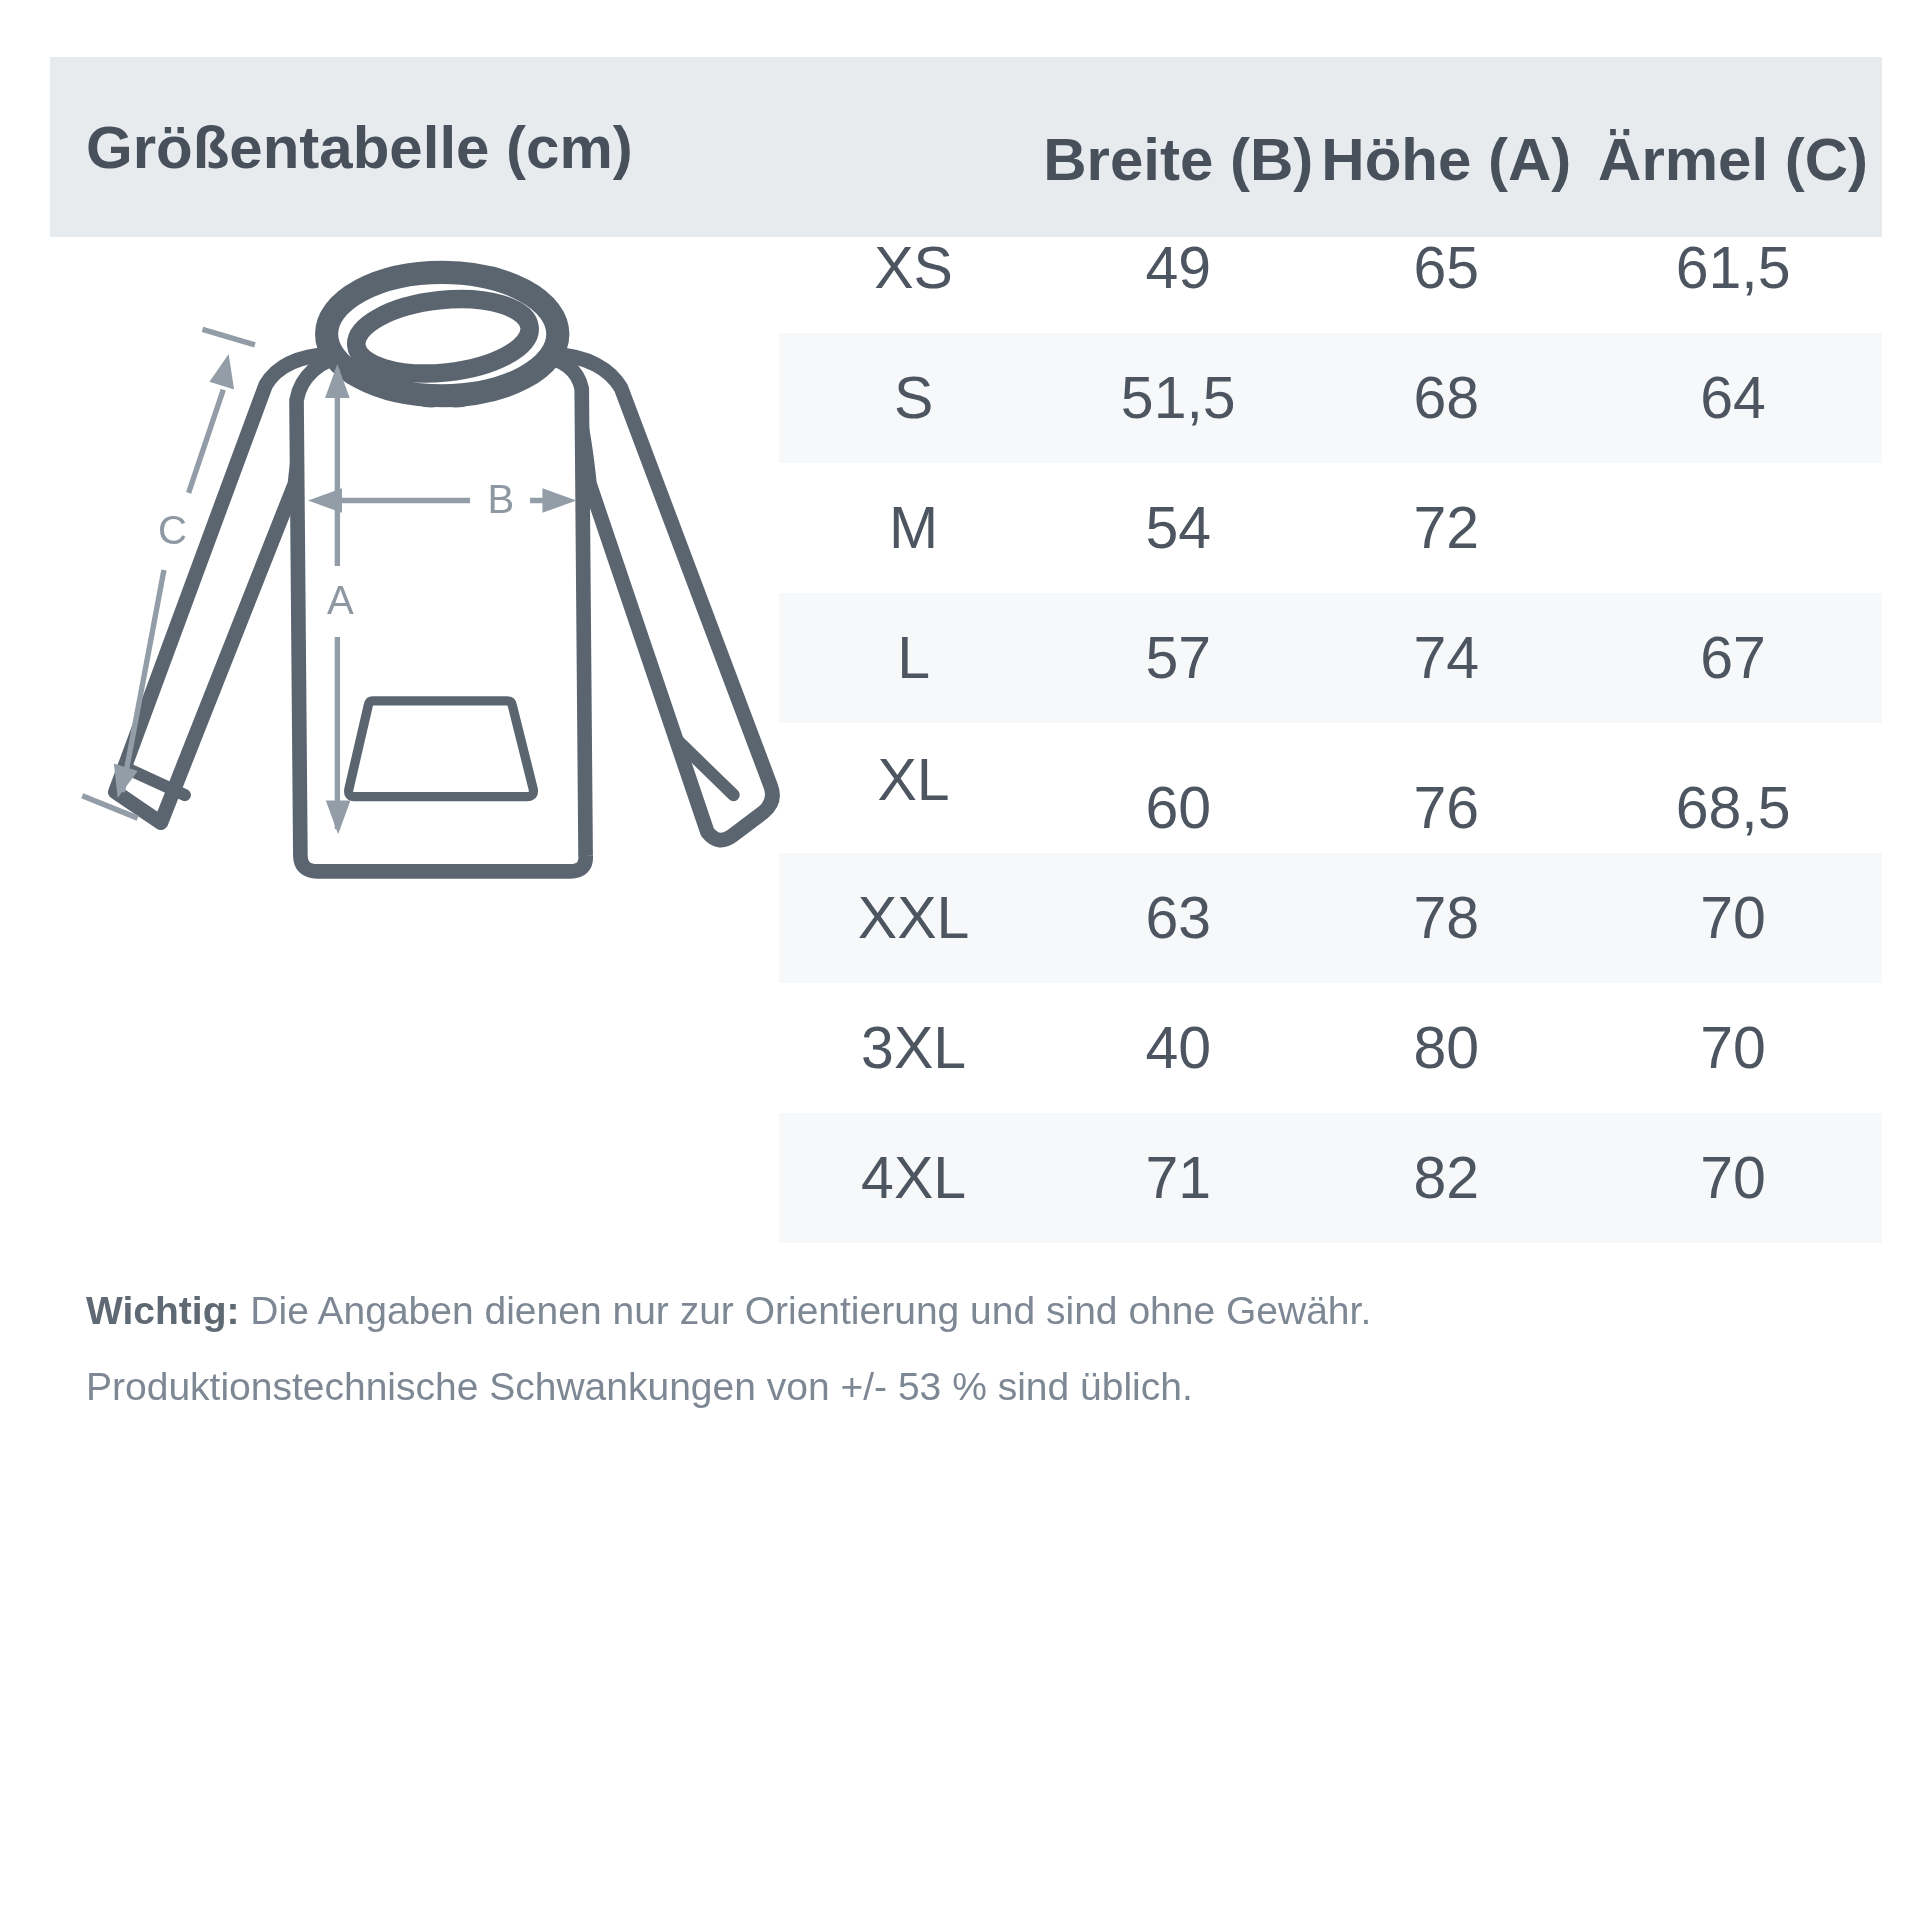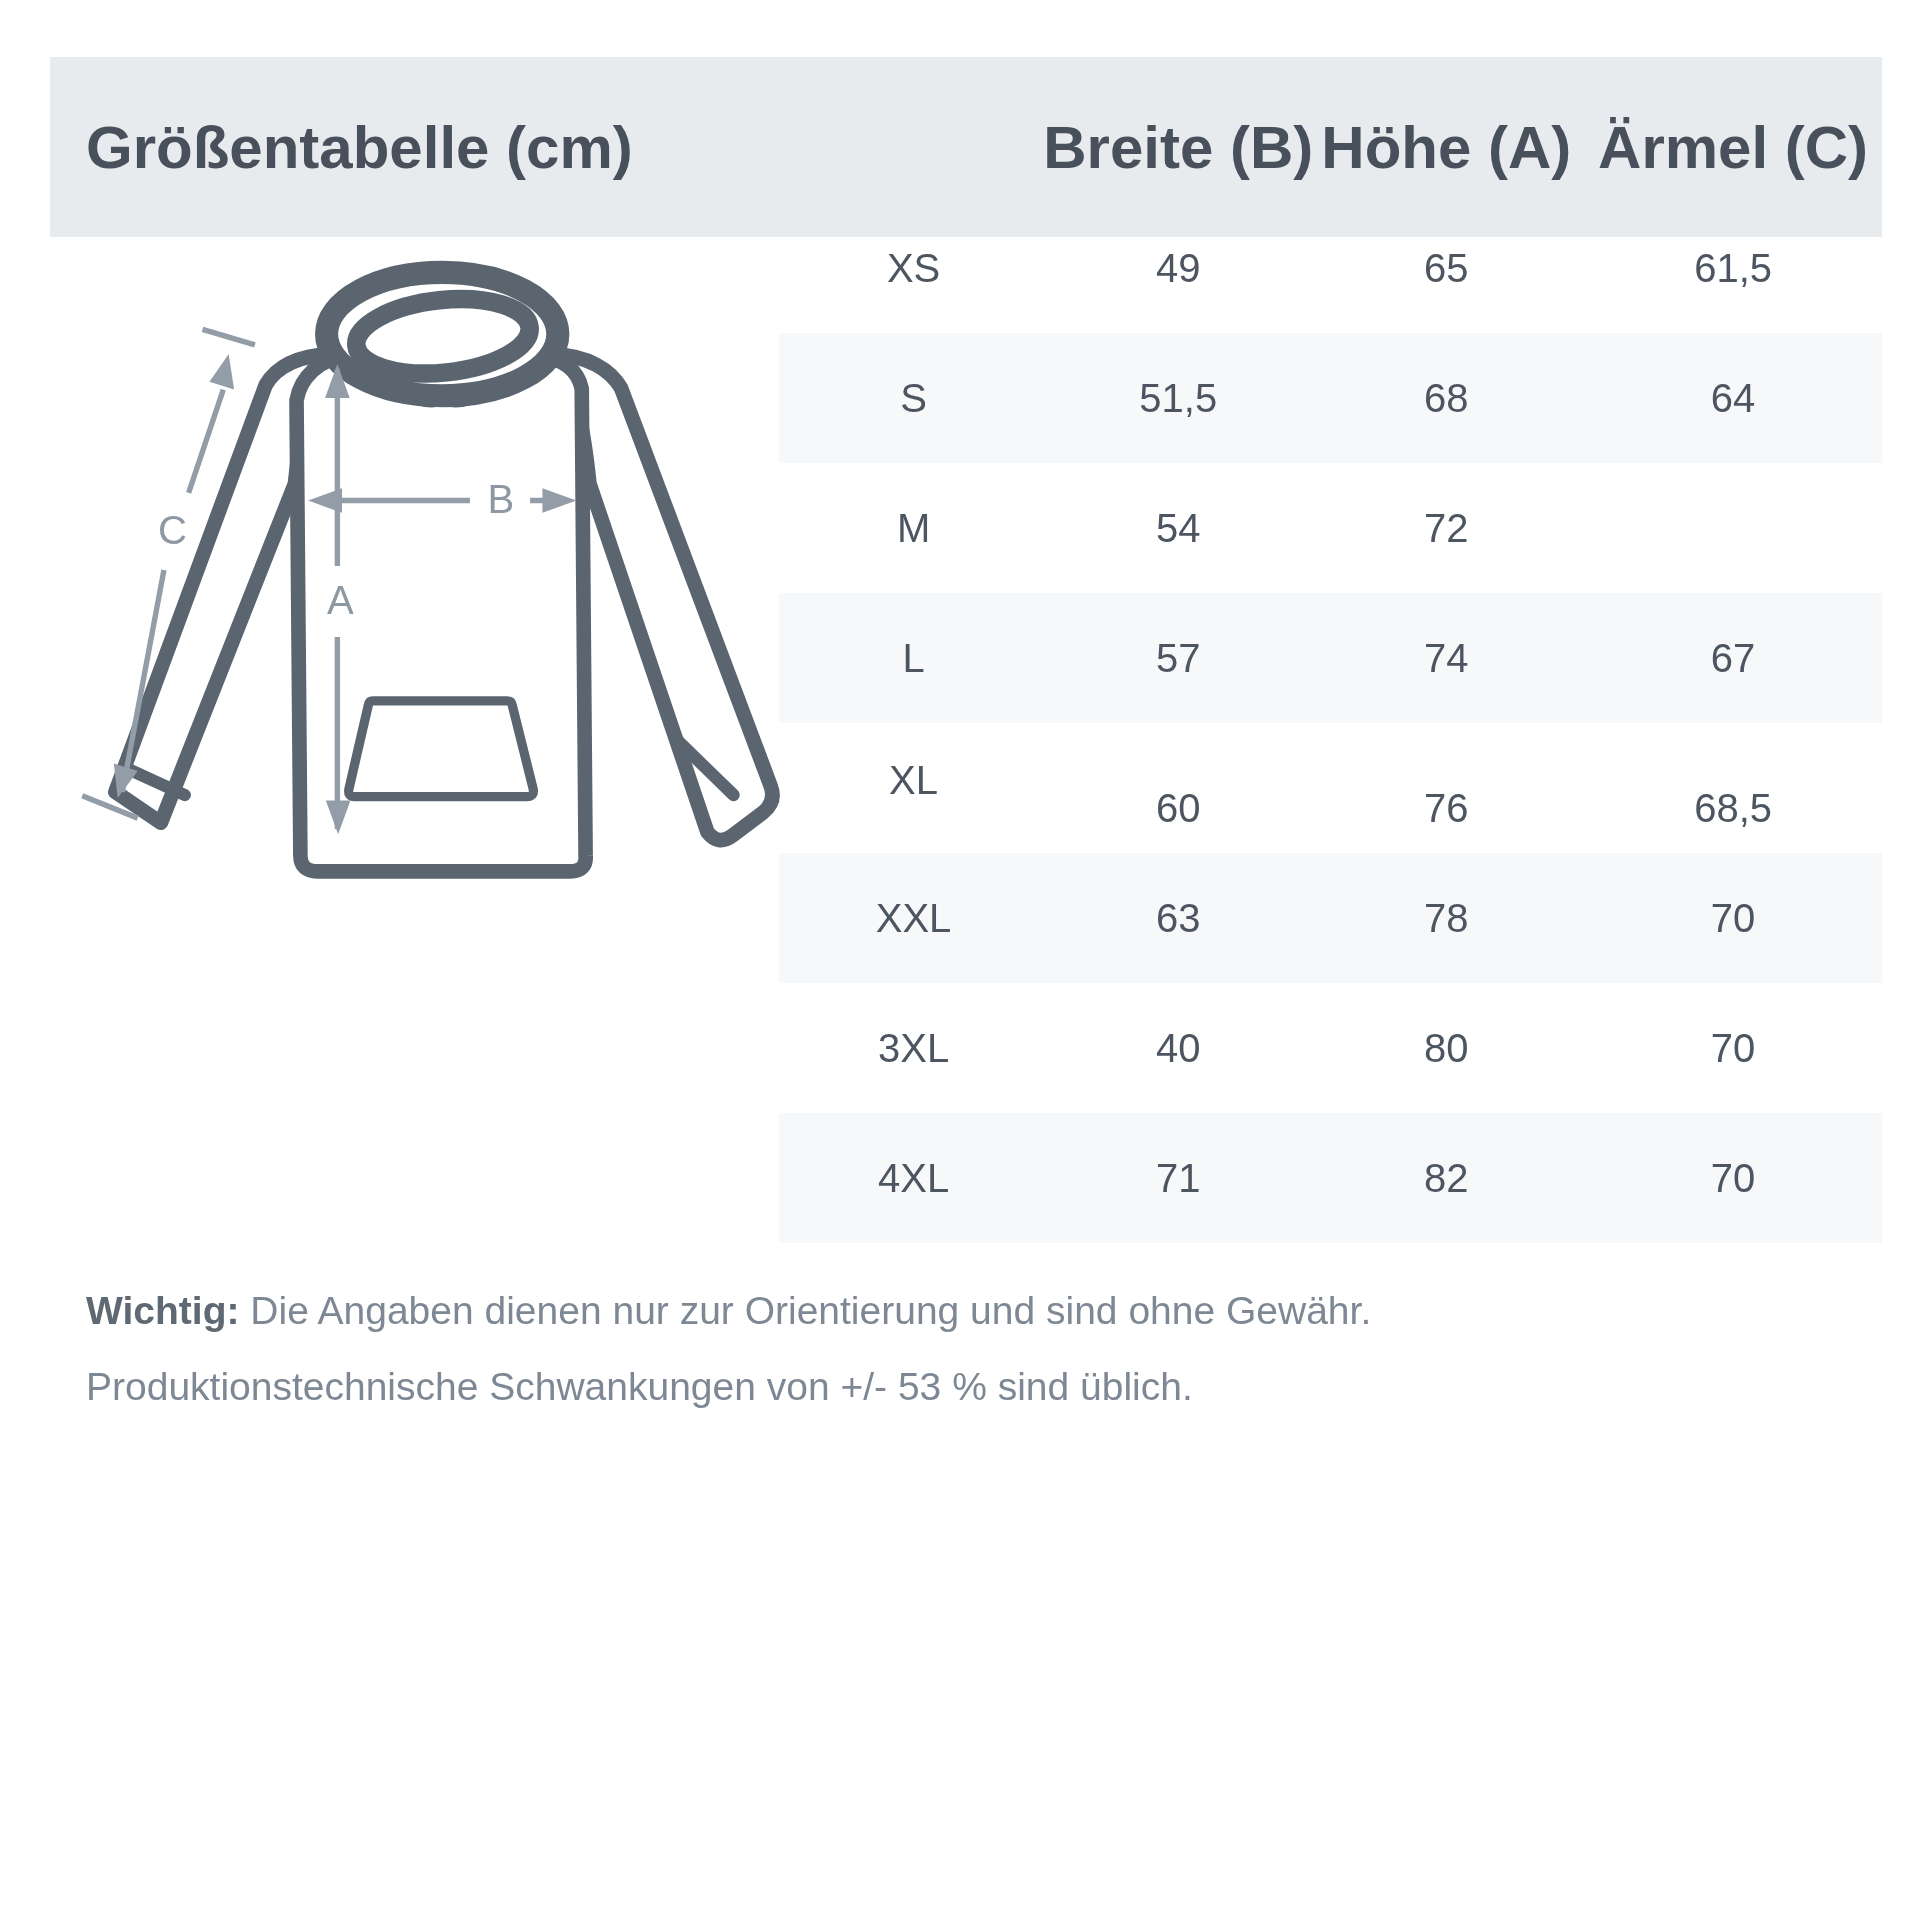--- a/index.html
+++ b/index.html
@@ -18,42 +18,42 @@
     width: 1832px; height: 180px;
     background: #e8ebee;
   }
   .header-title {
     position: absolute; left: 36px; top: 0; height: 100%;
     display: flex; align-items: center;
     font-size: 60px; font-weight: bold; color: #47505b;
     white-space: nowrap;
   }
   .header-cols {
-    position: absolute; left: 729px; top: 0; width: 1103px; height: 100%;
+    position: absolute; left: 729px; top: 12px; width: 1103px; height: 100%;
     display: grid; grid-template-columns: 24.4% 23.6% 25% 27%;
   }
   .header-col {
     display: flex; align-items: center; justify-content: center;
     font-size: 60px; font-weight: bold; color: #47505b;
     white-space: nowrap;
   }
 
   
   .size-table {
     position: absolute; left: 779px; top: 203px; width: 1103px;
   }
   .size-row {
     height: 130px;
     display: grid; grid-template-columns: 24.4% 23.6% 25% 27%;
     align-items: center;
   }
   .size-row.striped { background: #f7f8fa; }
   .size-row > div {
     text-align: center;
-    font-size: 40px; color: #4c5560;
+    font-size: 59px; color: #4c5560;
   }
   .size-row.offset-values > .cell-size { transform: translateY(-7.7px); }
   .size-row.offset-values > .cell-val { transform: translateY(20px); }
 
   
   .diagram {
     position: absolute; left: 46px; top: 223px;
     width: 740px; height: 663px;
   }
   .diagram svg { display: block; width: 100%; height: 100%; }

